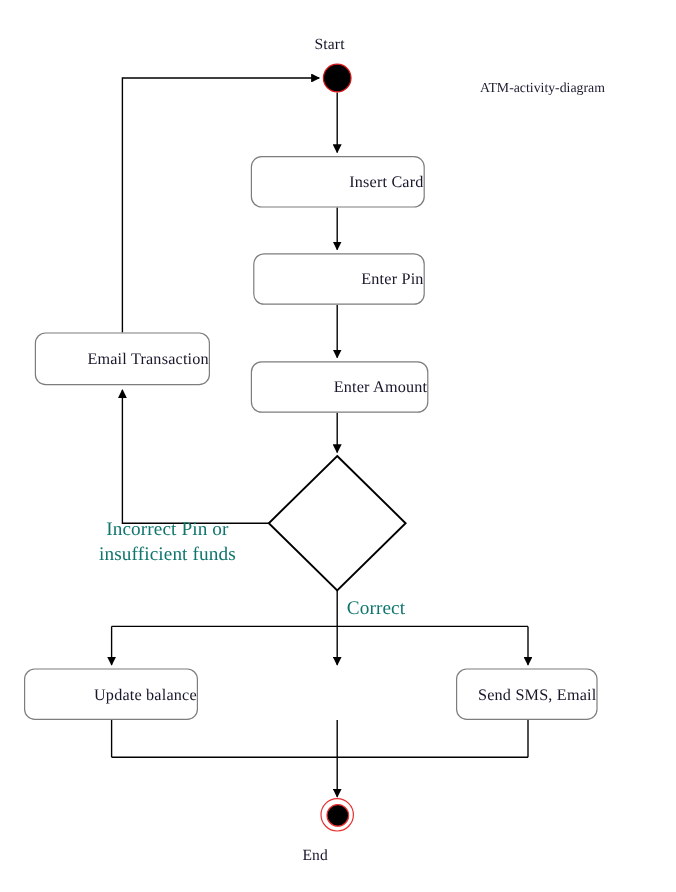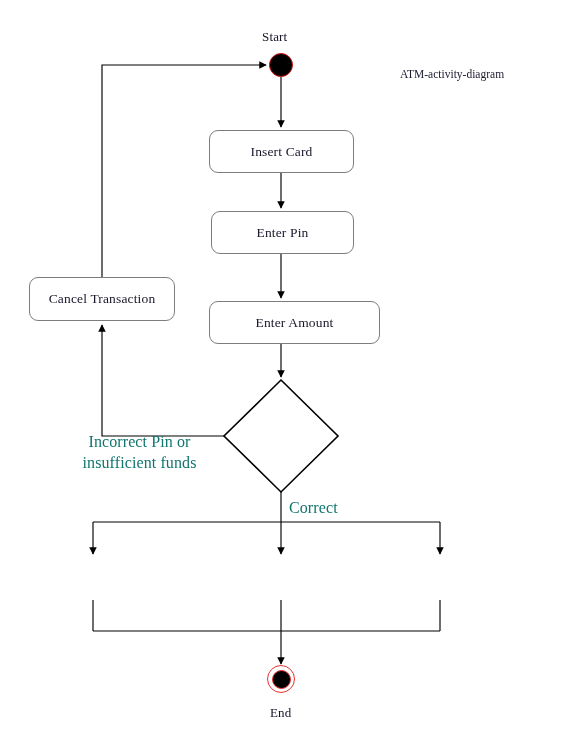--- a/index.html
+++ b/index.html
@@ -28,21 +28,21 @@
     pointer-events: none;
   }
   .node-box {
     position: absolute;
     box-sizing: border-box;
     background: #ffffff;
     border: 1px solid #7d7d7d;
     border-radius: 9px;
     display: flex;
     align-items: center;
-    justify-content: center;
+    justify-content: flex-end;
     text-align: center;
     font-size: 13.5px;
     line-height: 1.32;
     color: #17172b;
     letter-spacing: 0.15px;
     z-index: 3;
   }
   .terminal {
     position: absolute;
     box-sizing: border-box;
@@ -148,34 +148,40 @@
   <div class="terminal start" style="left:269px; top:53px;"></div>
 
   <div class="node-box" style="left:209px; top:130px; width:145px; height:43px;">
     <span>Insert Card</span>
   </div>
 
   <div class="node-box" style="left:211px; top:211px; width:143px; height:43px;">
     <span>Enter Pin</span>
   </div>
 
-  <div class="node-box" style="left:209px; top:301px; width:171px; height:43px;">
+  <div class="node-box" style="left:209px; top:301px; width:148px; height:43px;">
     <span>Enter Amount</span>
   </div>
 
   <div class="node-box" style="left:29px; top:277px; width:146px; height:44px;">
-    <span>Cancel
+    <span>Email
 Transaction</span>
   </div>
 
+  <div class="node-box" style="left:20px; top:557px; width:145px; height:43px;">
+    <span>Update balance</span>
+  </div>
 
 
+  <div class="node-box" style="left:380px; top:557px; width:118px; height:43px;">
+    <span>Send SMS, Email</span>
+  </div>
 
   <div class="edge-label" style="left:57px; top:432px; width:165px; text-align:center;">Incorrect Pin or
 insufficient funds</div>
 
   <div class="edge-label" style="left:289px; top:498px;">Correct</div>
 
   <div class="terminal end-outer" style="left:267px; top:665px;"></div>
   <div class="terminal end-inner" style="left:271.5px; top:669.5px;"></div>
-  <div class="node-label" style="left:270px; top:705px;">End</div>
+  <div class="node-label" style="left:252px; top:705px;">End</div>
 
 </div>
 
 </body></html>

